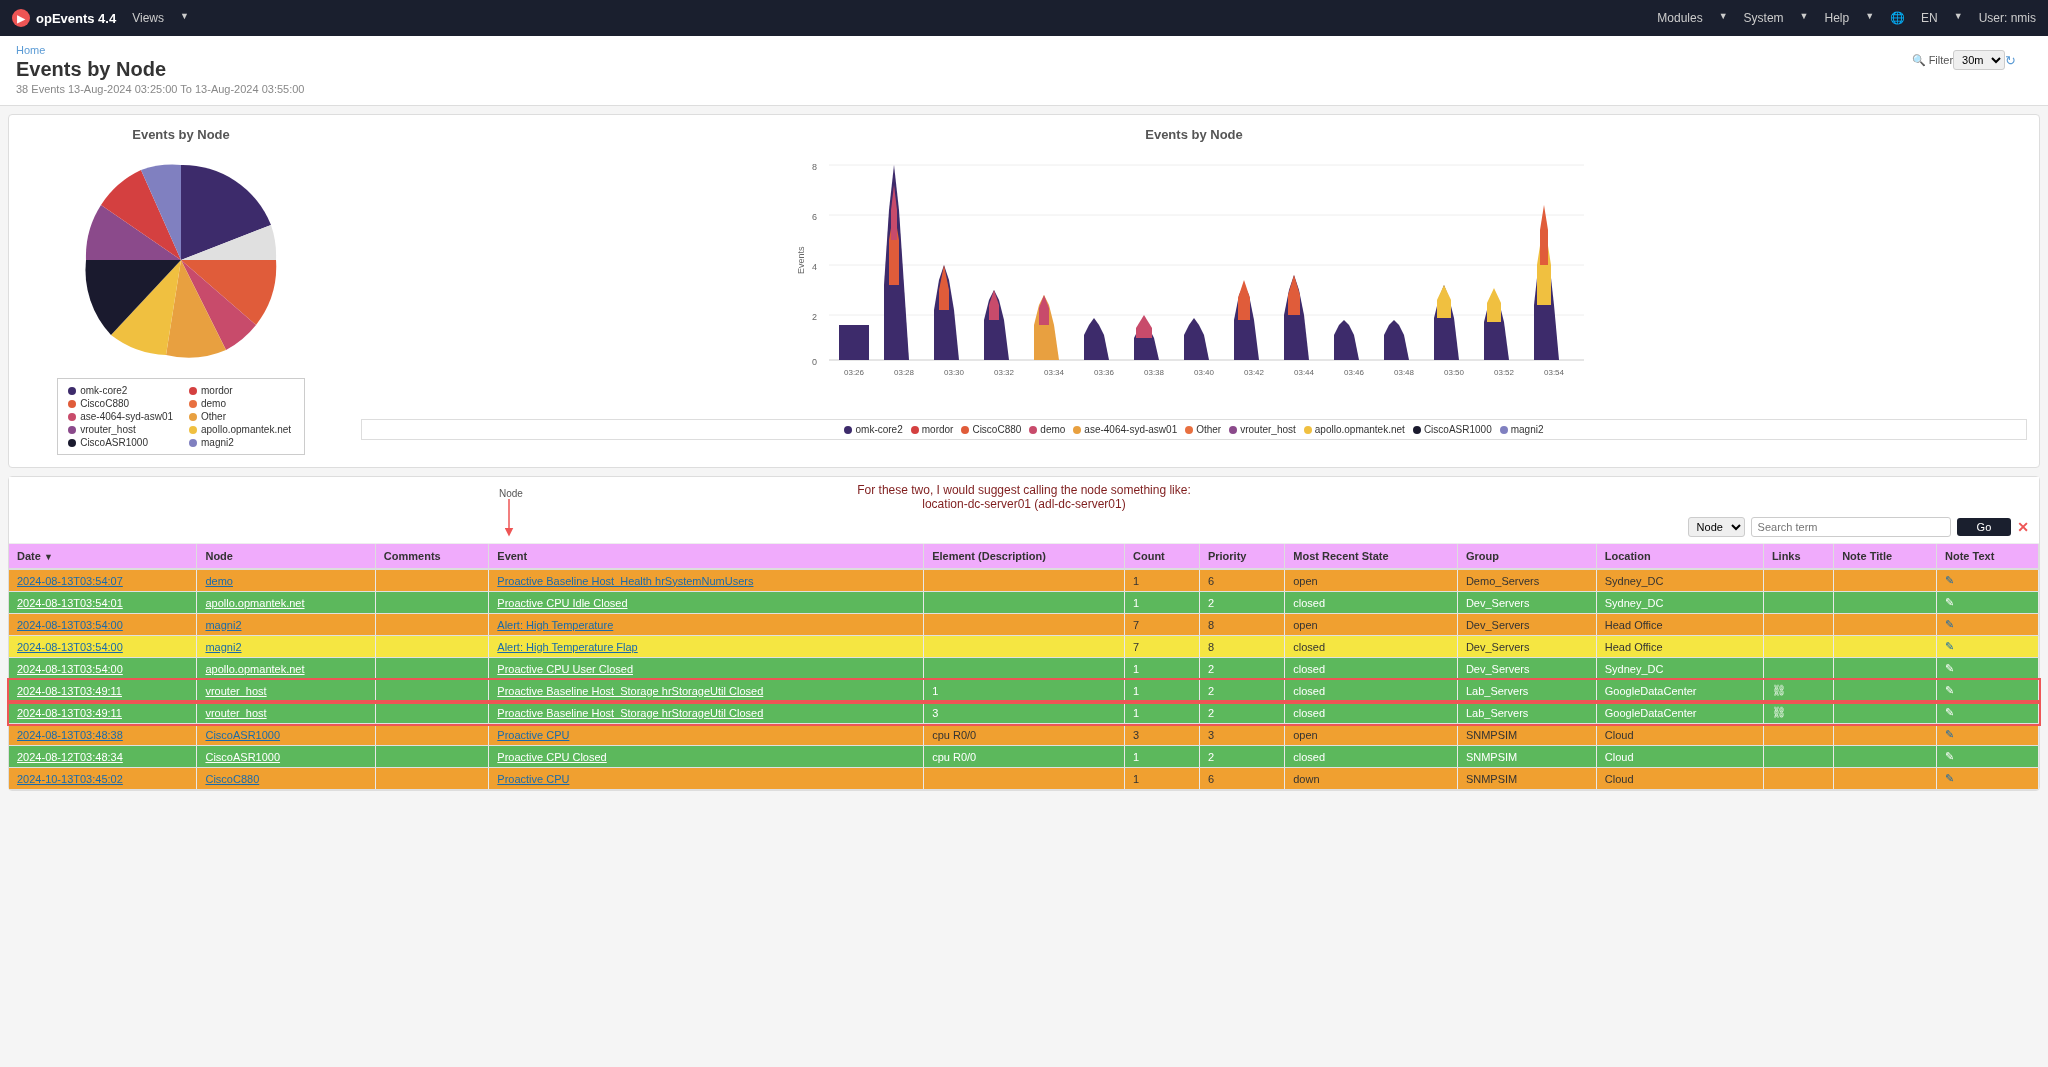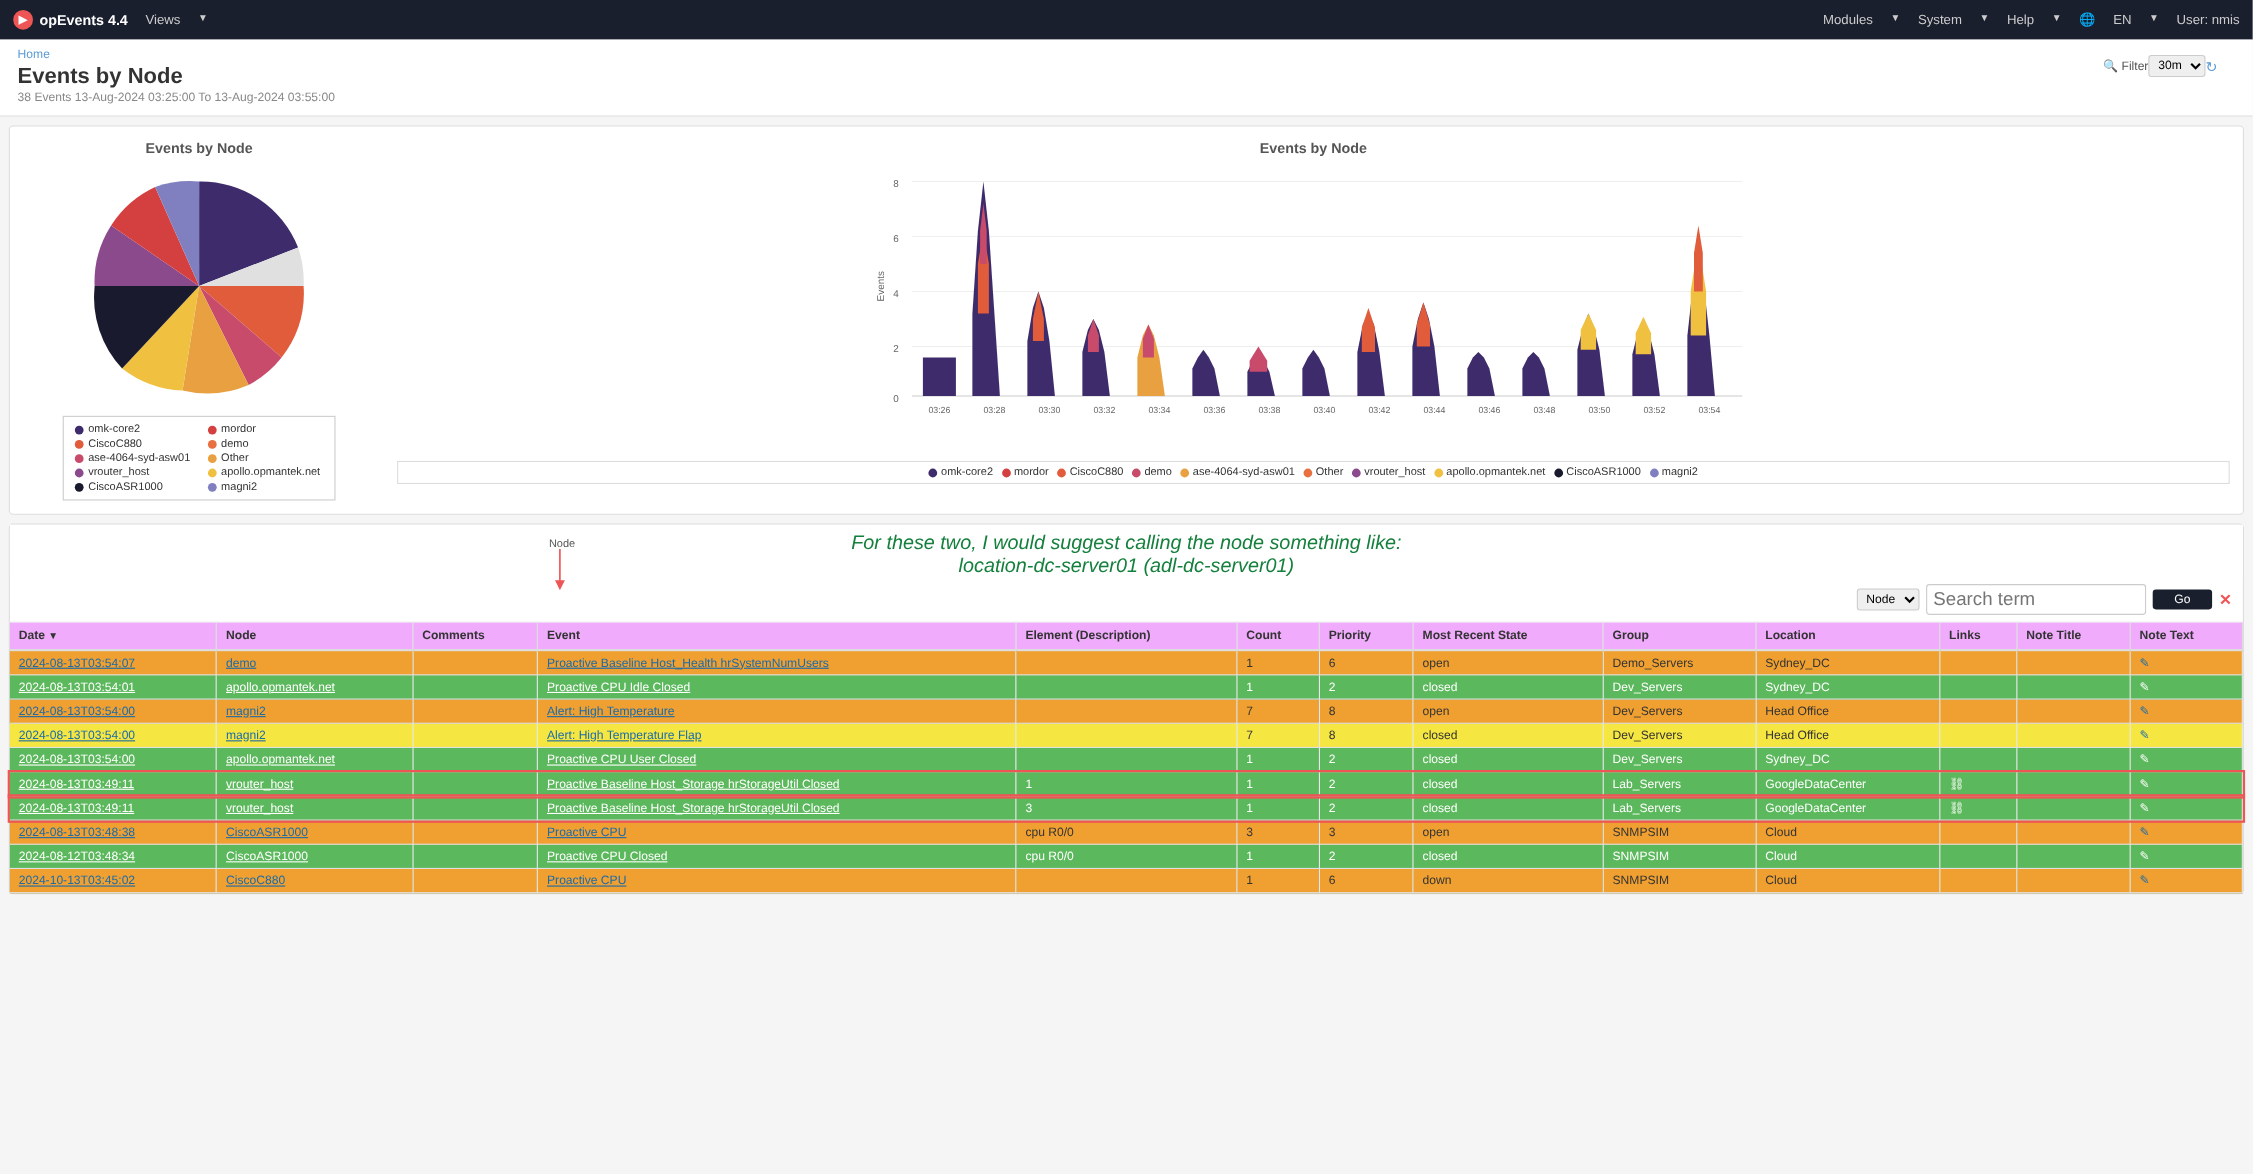--- a/index.html
+++ b/index.html
@@ -50,42 +50,42 @@
     .chart-title { font-size: 13px; font-weight: bold; color: #555; text-align: center; margin-bottom: 8px; }
 
     
     .pie-container { display: flex; flex-direction: column; align-items: center; }
     .pie-legend { display: grid; grid-template-columns: 1fr 1fr; gap: 2px 16px; border: 1px solid #ccc; padding: 6px 10px; margin-top: 8px; font-size: 10px; }
     .legend-item { display: flex; align-items: center; gap: 4px; }
     .legend-dot { width: 8px; height: 8px; border-radius: 50%; flex-shrink: 0; }
     .bar-chart-legend { display: flex; flex-wrap: wrap; gap: 8px; justify-content: center; margin-top: 6px; font-size: 10px; border: 1px solid #ddd; padding: 4px 8px; }
     .bar-legend-item { display: flex; align-items: center; gap: 3px; }
     .bar-legend-dot { width: 8px; height: 8px; border-radius: 50%; flex-shrink: 0; }
-    .annotation-text { color: #15803d; font-size: 18px; font-style: italic; }
+    .annotation-text { color: #7f1d1d; font-size: 12px; }
 
     
     .table-section {
       background: #fff;
       margin: 0 8px 8px;
       border: 1px solid #ddd;
       border-radius: 4px;
     }
     .table-toolbar {
       display: flex;
       align-items: center;
       justify-content: flex-end;
       padding: 6px 10px;
       gap: 6px;
       border-bottom: 1px solid #eee;
     }
     .search-input {
       border: 1px solid #ccc;
       border-radius: 3px;
       padding: 3px 6px;
-      font-size: 17px;
+      font-size: 11px;
       width: 200px;
     }
     .go-btn { background: #1a1f2e; color: #fff; border: none; padding: 3px 20px; border-radius: 3px; font-size: 11px; cursor: pointer; }
     .clear-btn { color: #e55; cursor: pointer; font-size: 14px; font-weight: bold; }
     .node-select { border: 1px solid #ccc; border-radius: 3px; padding: 2px 4px; font-size: 11px; }
 
     
     .data-table { width: 100%; border-collapse: collapse; font-size: 11px; }
     .data-table th {
       background: #f0abfc;
@@ -102,21 +102,21 @@
       border-bottom: 1px solid #e0e0e0;
       border-right: 1px solid #e8e8e8;
       white-space: nowrap;
     }
     .link-text { color: #1a6baa; text-decoration: underline; cursor: pointer; }
     .edit-icon { color: #1a6baa; cursor: pointer; }
     .link-icon { color: #888; cursor: pointer; }
     .sort-arrow { font-size: 9px; }
 
     
-    .row-orange { background: #4d7c0f; }
+    .row-orange { background: #fca5a5; }
     .row-orange td { background: #f0a030; }
     .row-green { background: #5cb85c; }
     .row-green td { background: #5cb85c; color: #fff; }
     .row-yellow { background: #f5e642; }
     .row-yellow td { background: #f5e642; }
 
     
     svg text { font-family: Arial, sans-serif; }
   </style>
 </head>

